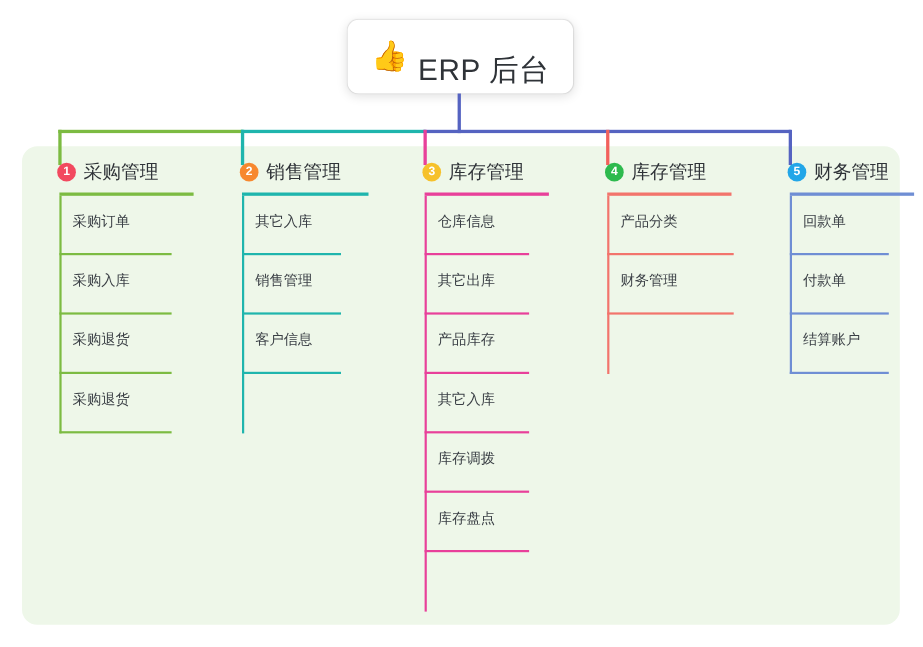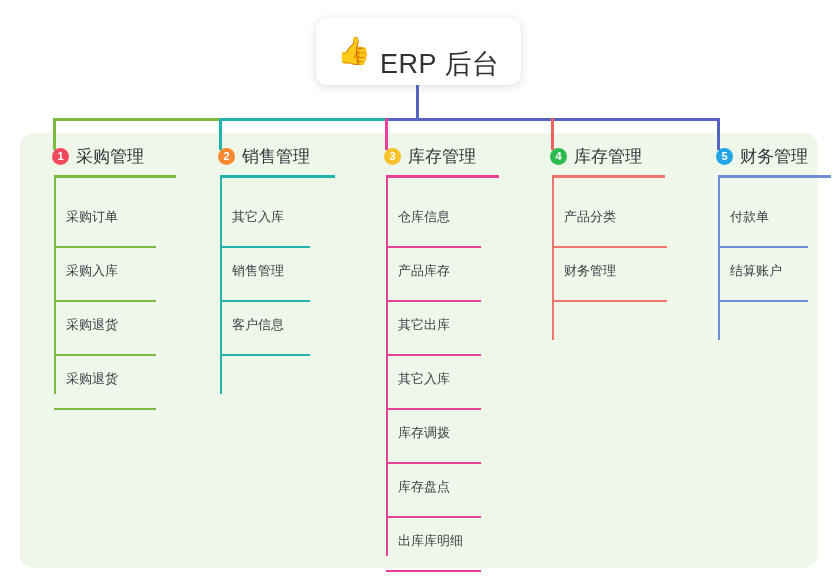--- a/index.html
+++ b/index.html
@@ -97,21 +97,21 @@
 
   
   .spine {
     position: absolute;
     width: 2px;
     left: 20px;
   }
 
   .items {
     position: relative;
-    padding-top: 16px;
+    padding-top: 0;
   }
   .item {
     position: relative;
     height: 54px;
     padding-left: 32px;
     box-sizing: border-box;
   }
   .item-label {
     position: absolute;
     left: 32px;
@@ -204,41 +204,37 @@
         <span class="col-title">库存管理</span>
       </div>
       <div class="col-rule" style="width: 113px; margin-left: 20px; background: rgb(232, 64, 154);"></div>
       <div class="items">
         <div class="spine" style="top: 0px; height: 378px; background: rgb(232, 64, 154);"></div>
         <div class="item">
           <span class="item-label">仓库信息</span>
           <div class="item-rule" style="width: 95px; background: rgb(232, 64, 154);"></div>
         </div>
         <div class="item">
+          <span class="item-label">其它出库</span>
+          <div class="item-rule" style="width: 95px; background: rgb(232, 64, 154);"></div>
+        </div>
+        <div class="item">
           <span class="item-label">产品库存</span>
           <div class="item-rule" style="width: 95px; background: rgb(232, 64, 154);"></div>
         </div>
         <div class="item">
-          <span class="item-label">其它出库</span>
-          <div class="item-rule" style="width: 95px; background: rgb(232, 64, 154);"></div>
-        </div>
-        <div class="item">
           <span class="item-label">其它入库</span>
           <div class="item-rule" style="width: 95px; background: rgb(232, 64, 154);"></div>
         </div>
         <div class="item">
           <span class="item-label">库存调拨</span>
           <div class="item-rule" style="width: 95px; background: rgb(232, 64, 154);"></div>
         </div>
         <div class="item">
           <span class="item-label">库存盘点</span>
-          <div class="item-rule" style="width: 95px; background: rgb(232, 64, 154);"></div>
-        </div>
-        <div class="item">
-          <span class="item-label">出库库明细</span>
           <div class="item-rule" style="width: 95px; background: rgb(232, 64, 154);"></div>
         </div>
       </div>
     </div>
     <div class="column" style="left: 532px;">
       <div class="col-head">
         <span class="badge" style="background: rgb(45, 186, 78);">4</span>
         <span class="col-title">库存管理</span>
       </div>
       <div class="col-rule" style="width: 113px; margin-left: 20px; background: rgb(242, 116, 108);"></div>
@@ -256,20 +252,24 @@
     </div>
     <div class="column" style="left: 698px;">
       <div class="col-head">
         <span class="badge" style="background: rgb(34, 166, 232);">5</span>
         <span class="col-title">财务管理</span>
       </div>
       <div class="col-rule" style="width: 113px; margin-left: 20px; background: rgb(111, 142, 212);"></div>
       <div class="items">
         <div class="spine" style="top: 0px; height: 162px; background: rgb(111, 142, 212);"></div>
         <div class="item">
+          <span class="item-label">回款单</span>
+          <div class="item-rule" style="width: 90px; background: rgb(111, 142, 212);"></div>
+        </div>
+        <div class="item">
           <span class="item-label">付款单</span>
           <div class="item-rule" style="width: 90px; background: rgb(111, 142, 212);"></div>
         </div>
         <div class="item">
           <span class="item-label">结算账户</span>
           <div class="item-rule" style="width: 90px; background: rgb(111, 142, 212);"></div>
         </div>
       </div>
     </div>
   </div>

